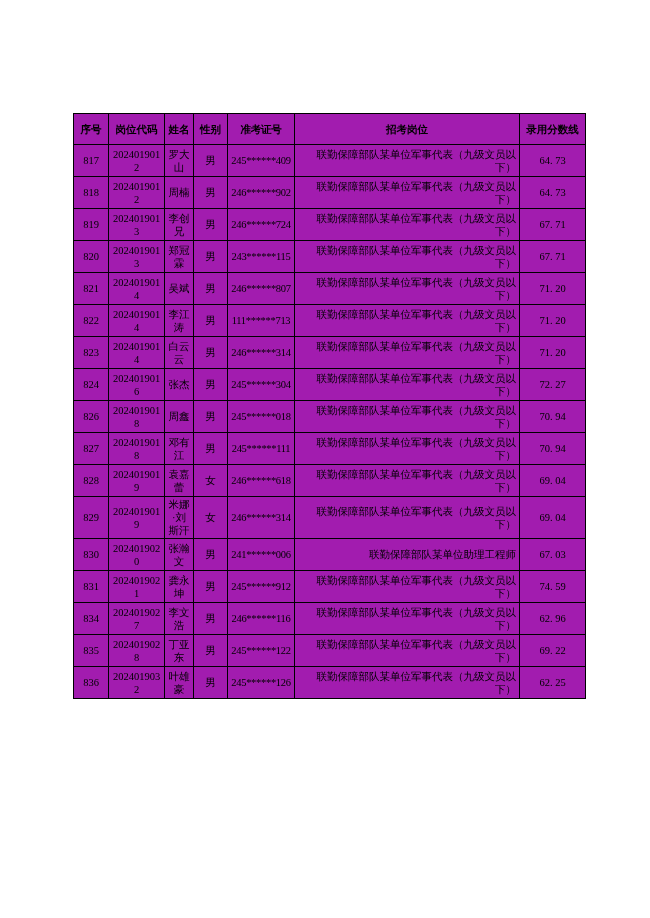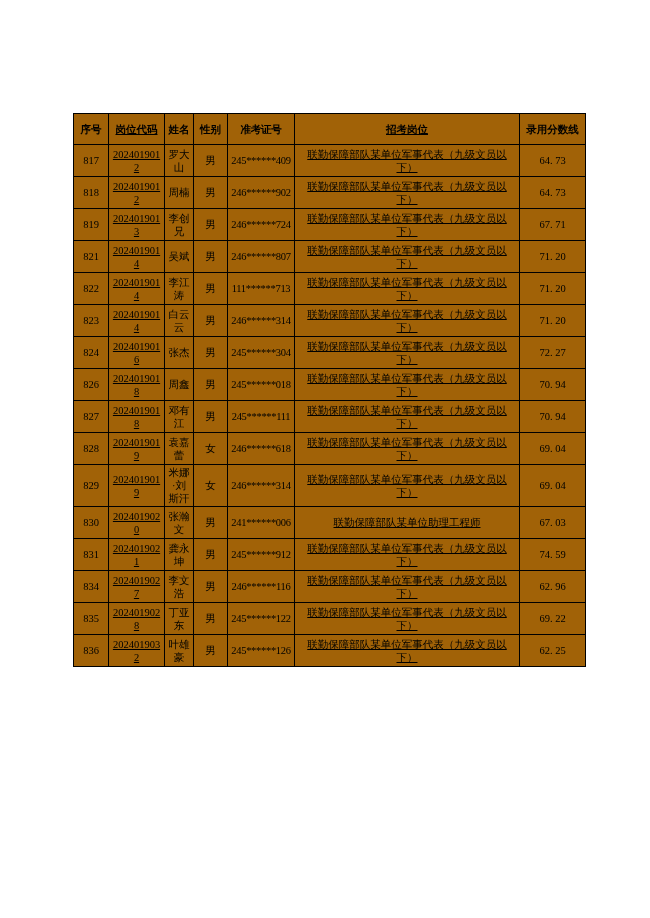--- a/index.html
+++ b/index.html
@@ -21,21 +21,21 @@
     background: #ffffff;
     overflow: hidden;
   }
   table.results {
     position: absolute;
     left: 73px;
     top: 113px;
     width: 500px;
     border-collapse: collapse;
     table-layout: fixed;
-    background: #a16207;
+    background: #a21caf;
     padding-left: 24px;
   }
   table.results th,
   table.results td {
     border: 1px solid #000000;
     box-sizing: border-box;
     text-align: center;
     vertical-align: middle;
     font-size: 10.5px;
     line-height: 13px;
@@ -47,28 +47,28 @@
   table.results th {
     font-weight: bold;
     height: 31px;
   }
   table.results td {
     height: 32px;
     font-weight: normal;
   }
   
   table.results th:nth-child(1), table.results td:nth-child(1) { width: 35px; }
-  table.results th:nth-child(2), table.results td:nth-child(2) { width: 56px; text-decoration: underline; }
+  table.results th:nth-child(2), table.results td:nth-child(2) { width: 56px; }
   table.results th:nth-child(3), table.results td:nth-child(3) { width: 29px; }
   table.results th:nth-child(4), table.results td:nth-child(4) { width: 34px; }
   table.results th:nth-child(5), table.results td:nth-child(5) { width: 67px; letter-spacing: -0.3px; }
-  table.results th:nth-child(6), table.results td:nth-child(6) { width: 225px; text-decoration: underline; }
+  table.results th:nth-child(6), table.results td:nth-child(6) { width: 225px; }
   table.results th:nth-child(7), table.results td:nth-child(7) { width: 66px; }
   table.results td.col-position {
-    text-align: center;
+    text-align: right;
     padding-left: 3px;
     padding-right: 3px;
   }
 </style>
 </head>
 <body>
 
 <div class="sheet">
   <table class="results">
     <thead>
@@ -104,20 +104,29 @@
         <tr>
           <td class="col-index">819</td>
           <td class="col-code">2024019013</td>
           <td class="col-name">李创兄</td>
           <td class="col-gender">男</td>
           <td class="col-ticket">246******724</td>
           <td class="col-position">联勤保障部队某单位军事代表（九级文员以下）</td>
           <td class="col-score">67. 71</td>
         </tr>
         <tr>
+          <td class="col-index">820</td>
+          <td class="col-code">2024019013</td>
+          <td class="col-name">郑冠霖</td>
+          <td class="col-gender">男</td>
+          <td class="col-ticket">243******115</td>
+          <td class="col-position">联勤保障部队某单位军事代表（九级文员以下）</td>
+          <td class="col-score">67. 71</td>
+        </tr>
+        <tr>
           <td class="col-index">821</td>
           <td class="col-code">2024019014</td>
           <td class="col-name">吴斌</td>
           <td class="col-gender">男</td>
           <td class="col-ticket">246******807</td>
           <td class="col-position">联勤保障部队某单位军事代表（九级文员以下）</td>
           <td class="col-score">71. 20</td>
         </tr>
         <tr>
           <td class="col-index">822</td>

